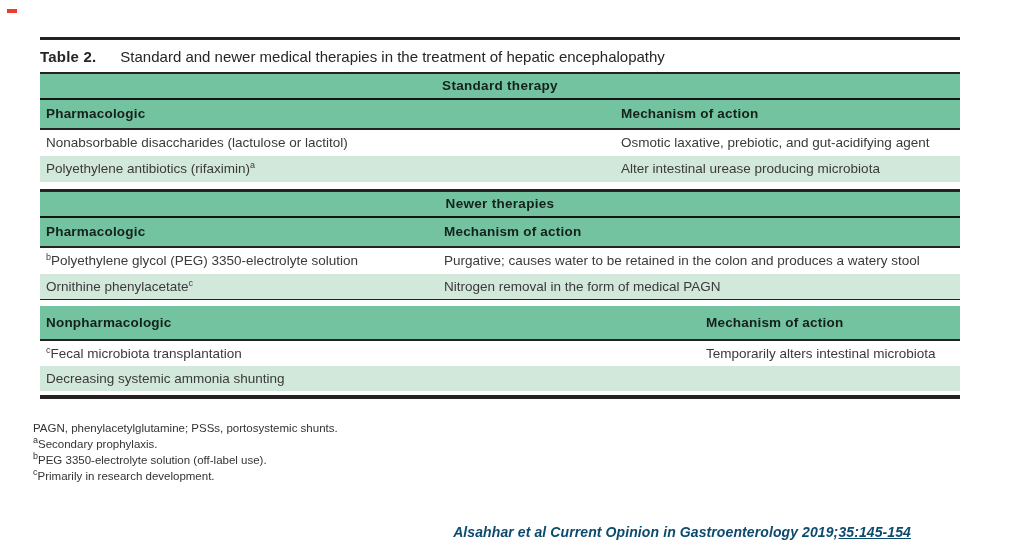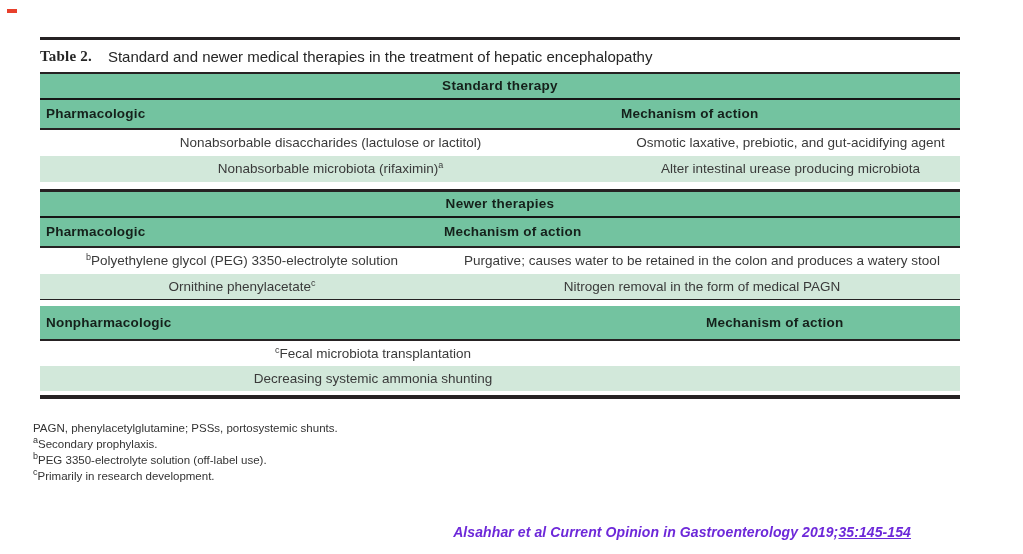--- a/index.html
+++ b/index.html
@@ -13,43 +13,43 @@
   .rule-thick{height:3px;background:#262223;}
   .rule-thick-bottom{height:3.5px;background:#262223;}
   .rule-med{height:2px;background:#262223;}
   .rule-thin{height:1.5px;background:#262223;}
   .inner-line{height:2px;background:#161616;}
   .gap7{height:7px;background:#ffffff;}
   .gap6{height:6px;background:#ffffff;}
   .gap4{height:4px;background:#ffffff;}
 
   .title-block{height:32px;display:flex;align-items:center;font-size:15px;color:#262626;}
-  .title-block b{margin-right:16px;letter-spacing:.2px;font-family:Liberation Serif, serif;}
+  .title-block b{margin-right:24px;letter-spacing:.2px;}
 
   .green{background:#73c3a0;}
   .sec-title{height:24px;display:flex;align-items:center;justify-content:center;
              font-weight:bold;font-size:13.5px;color:#15211b;letter-spacing:.3px;}
   .heads{display:grid;height:28px;align-items:center;font-weight:bold;
          font-size:13.5px;color:#15211b;letter-spacing:.2px;}
   .heads-c{height:33px;}
   .cols-a{grid-template-columns:575px 1fr;}
   .cols-b{grid-template-columns:398px 1fr;}
   .cols-c{grid-template-columns:660px 1fr;}
   .cell{padding-left:6px;white-space:nowrap;}
 
-  .row{display:grid;align-items:center;font-size:13.5px;color:#3a3a3a;background:#ffffff;text-align:center;}
+  .row{display:grid;align-items:center;font-size:13.5px;color:#3a3a3a;background:#ffffff;}
   .row-h26{height:26px;}
   .row-h25{height:25px;}
   .row.alt{background:#d2e8da;}
   sup{font-size:9px;line-height:0;}
 
   .footnotes{position:absolute;left:33px;top:420px;font-size:11.5px;
              line-height:16px;color:#333333;}
   .citation{position:absolute;right:112px;top:524px;font-size:14px;font-weight:bold;
-            font-style:italic;color:#6d28d9;letter-spacing:.1px;}
+            font-style:italic;color:#0c4a6e;letter-spacing:.1px;}
   .citation .pages{text-decoration:underline;}
 </style>
 </head>
 <body>
 
 <div class="page">
 
   <div class="red-mark"></div>
 
   <div class="table-wrap">
@@ -71,21 +71,21 @@
         <div class="cell">Mechanism of action</div>
       </div>
     </div>
     <div class="rule-med"></div>
 
     <div class="row row-h26 cols-a">
       <div class="cell"><sup></sup><span>Nonabsorbable disaccharides (lactulose or lactitol)</span><sup></sup></div>
       <div class="cell">Osmotic laxative, prebiotic, and gut-acidifying agent</div>
     </div>
     <div class="row row-h26 cols-a alt">
-      <div class="cell"><sup></sup><span>Nonabsorbable microbiota (rifaximin)</span><sup>a</sup></div>
+      <div class="cell"><sup></sup><span>Polyethylene antibiotics (rifaximin)</span><sup>a</sup></div>
       <div class="cell">Alter intestinal urease producing microbiota</div>
     </div>
 
     <div class="gap7"></div>
     <div class="rule-thick"></div>
 
     <div class="green">
       <div class="sec-title">Newer therapies</div>
       <div class="inner-line"></div>
       <div class="heads cols-b">
@@ -110,20 +110,21 @@
     <div class="green">
       <div class="heads heads-c cols-c">
         <div class="cell">Nonpharmacologic</div>
         <div class="cell">Mechanism of action</div>
       </div>
     </div>
     <div class="rule-med"></div>
 
     <div class="row row-h25 cols-c">
       <div class="cell"><sup>c</sup><span>Fecal microbiota transplantation</span><sup></sup></div>
+      <div class="cell">Temporarily alters intestinal microbiota</div>
     </div>
     <div class="row row-h25 cols-c alt">
       <div class="cell">Decreasing systemic ammonia shunting</div>
     </div>
 
     <div class="gap4"></div>
     <div class="rule-thick-bottom"></div>
   </div>
 
   <div class="footnotes">

